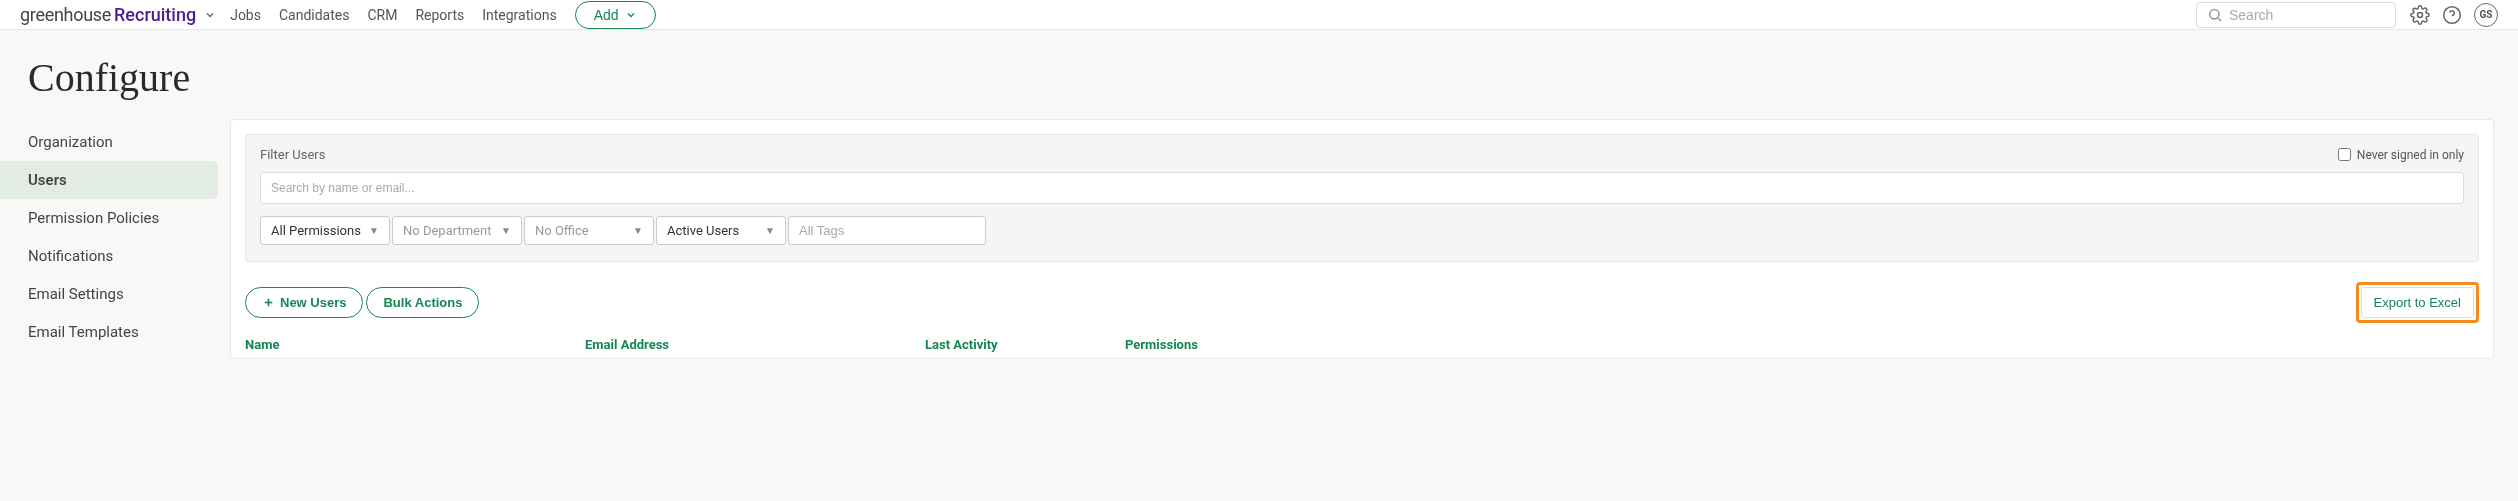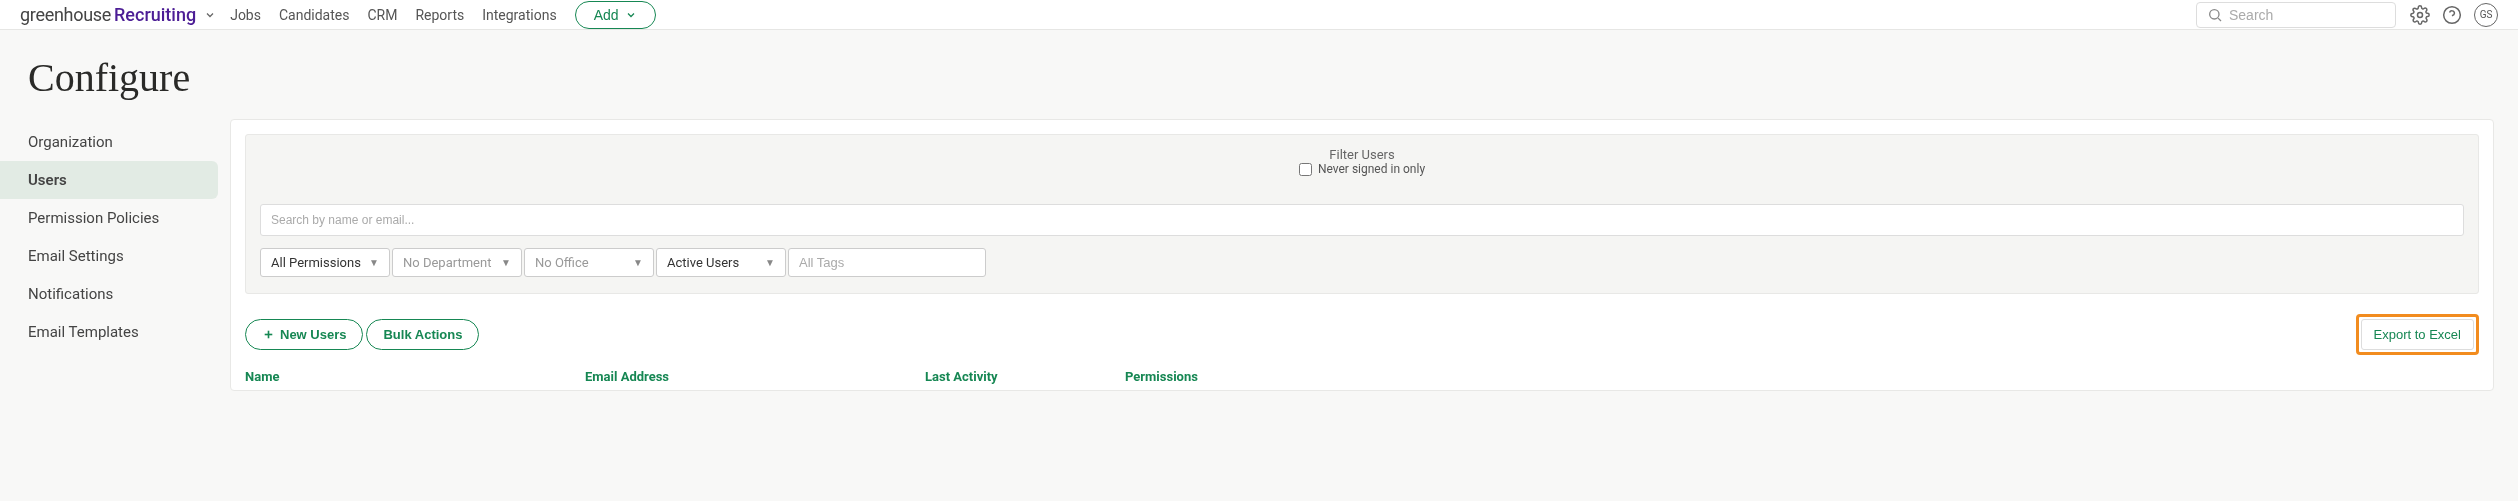--- a/index.html
+++ b/index.html
@@ -64,21 +64,21 @@
     color: #333;
   }
   .search-wrap input::placeholder { color: #aaa; }
   .nav-icons { display: flex; gap: 12px; margin-left: 14px; align-items: center; }
   .nav-icon { color: #666; cursor: pointer; display: flex; align-items: center; }
   .avatar {
     width: 24px; height: 24px;
     border: 1.5px solid #666;
     border-radius: 50%;
     display: flex; align-items: center; justify-content: center;
-    font-size: 10px; color: #555; font-weight: 400;
+    font-size: 10px; color: #555; font-weight: 700;
   }
   
   .page-header {
     padding: 24px 28px 18px;
     font-family: Georgia, "Times New Roman", serif;
     font-size: 40px;
     color: #2a2a28;
   }
   
   .body-wrap { display: flex; padding: 0 10px 0 0; }
@@ -112,22 +112,21 @@
     border-radius: 3px;
     margin: 14px;
     padding: 12px 14px 16px;
   }
   .filter-header {
     display: flex;
     justify-content: space-between;
     align-items: center;
     color: #666;
     font-size: 13px;
-    margin-bottom: 28px;
-    flex-direction: column;
+    margin-bottom: 10px;
   }
   .checkbox-wrap { display: flex; align-items: center; gap: 6px; color: #555; font-size: 12px; cursor: pointer; }
   .checkbox-wrap input { cursor: pointer; }
   .filter-search {
     width: 100%;
     border: 1px solid #ddd;
     border-radius: 3px;
     background: #fff;
     padding: 8px 10px;
     font-size: 12px;
@@ -271,22 +270,22 @@
   </div>
 </div>
 
 <div class="page-header">Configure</div>
 
 <div class="body-wrap">
   <div class="sidebar">
     <div class="side-item">Organization</div>
     <div class="side-item active">Users</div>
     <div class="side-item">Permission Policies</div>
+    <div class="side-item">Notifications</div>
     <div class="side-item">Email Settings</div>
-    <div class="side-item">Notifications</div>
     <div class="side-item">Email Templates</div>
   </div>
 
   <div class="main-panel">
     <div class="filter-box">
       <div class="filter-header">
         <span>Filter Users</span>
         <label class="checkbox-wrap">
           <input type="checkbox" style="">
           <span>Never signed in only</span>

